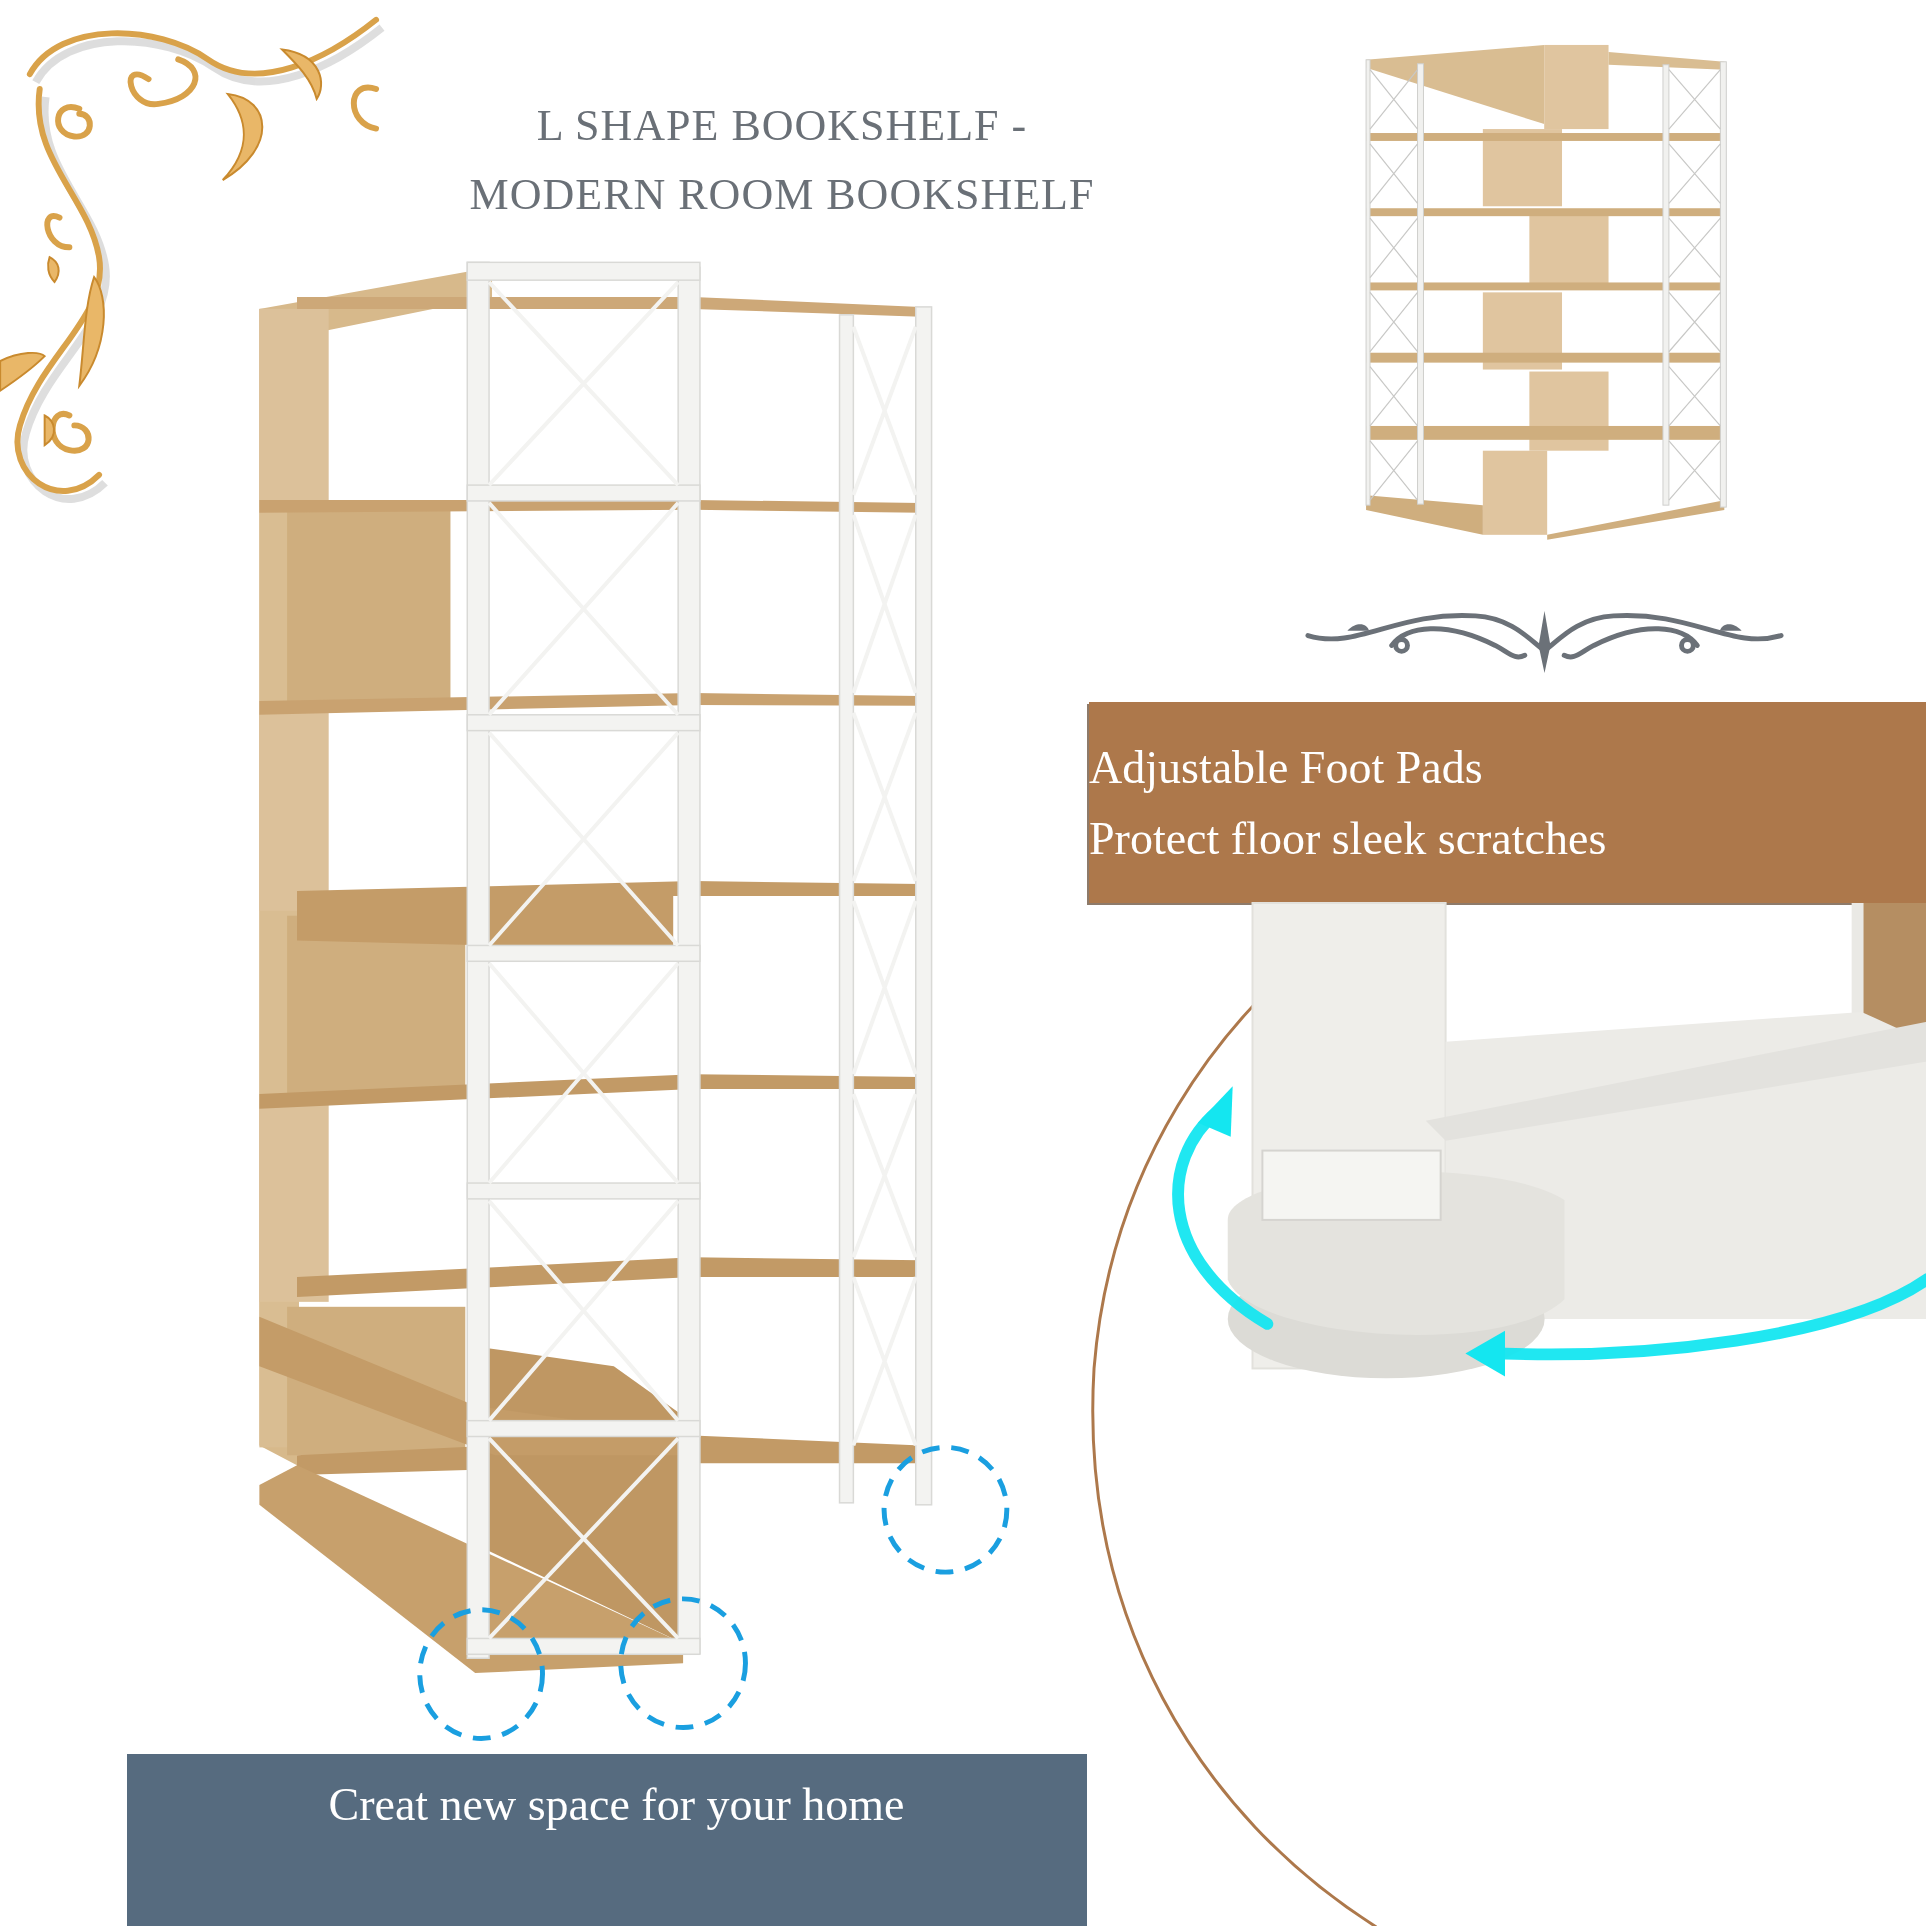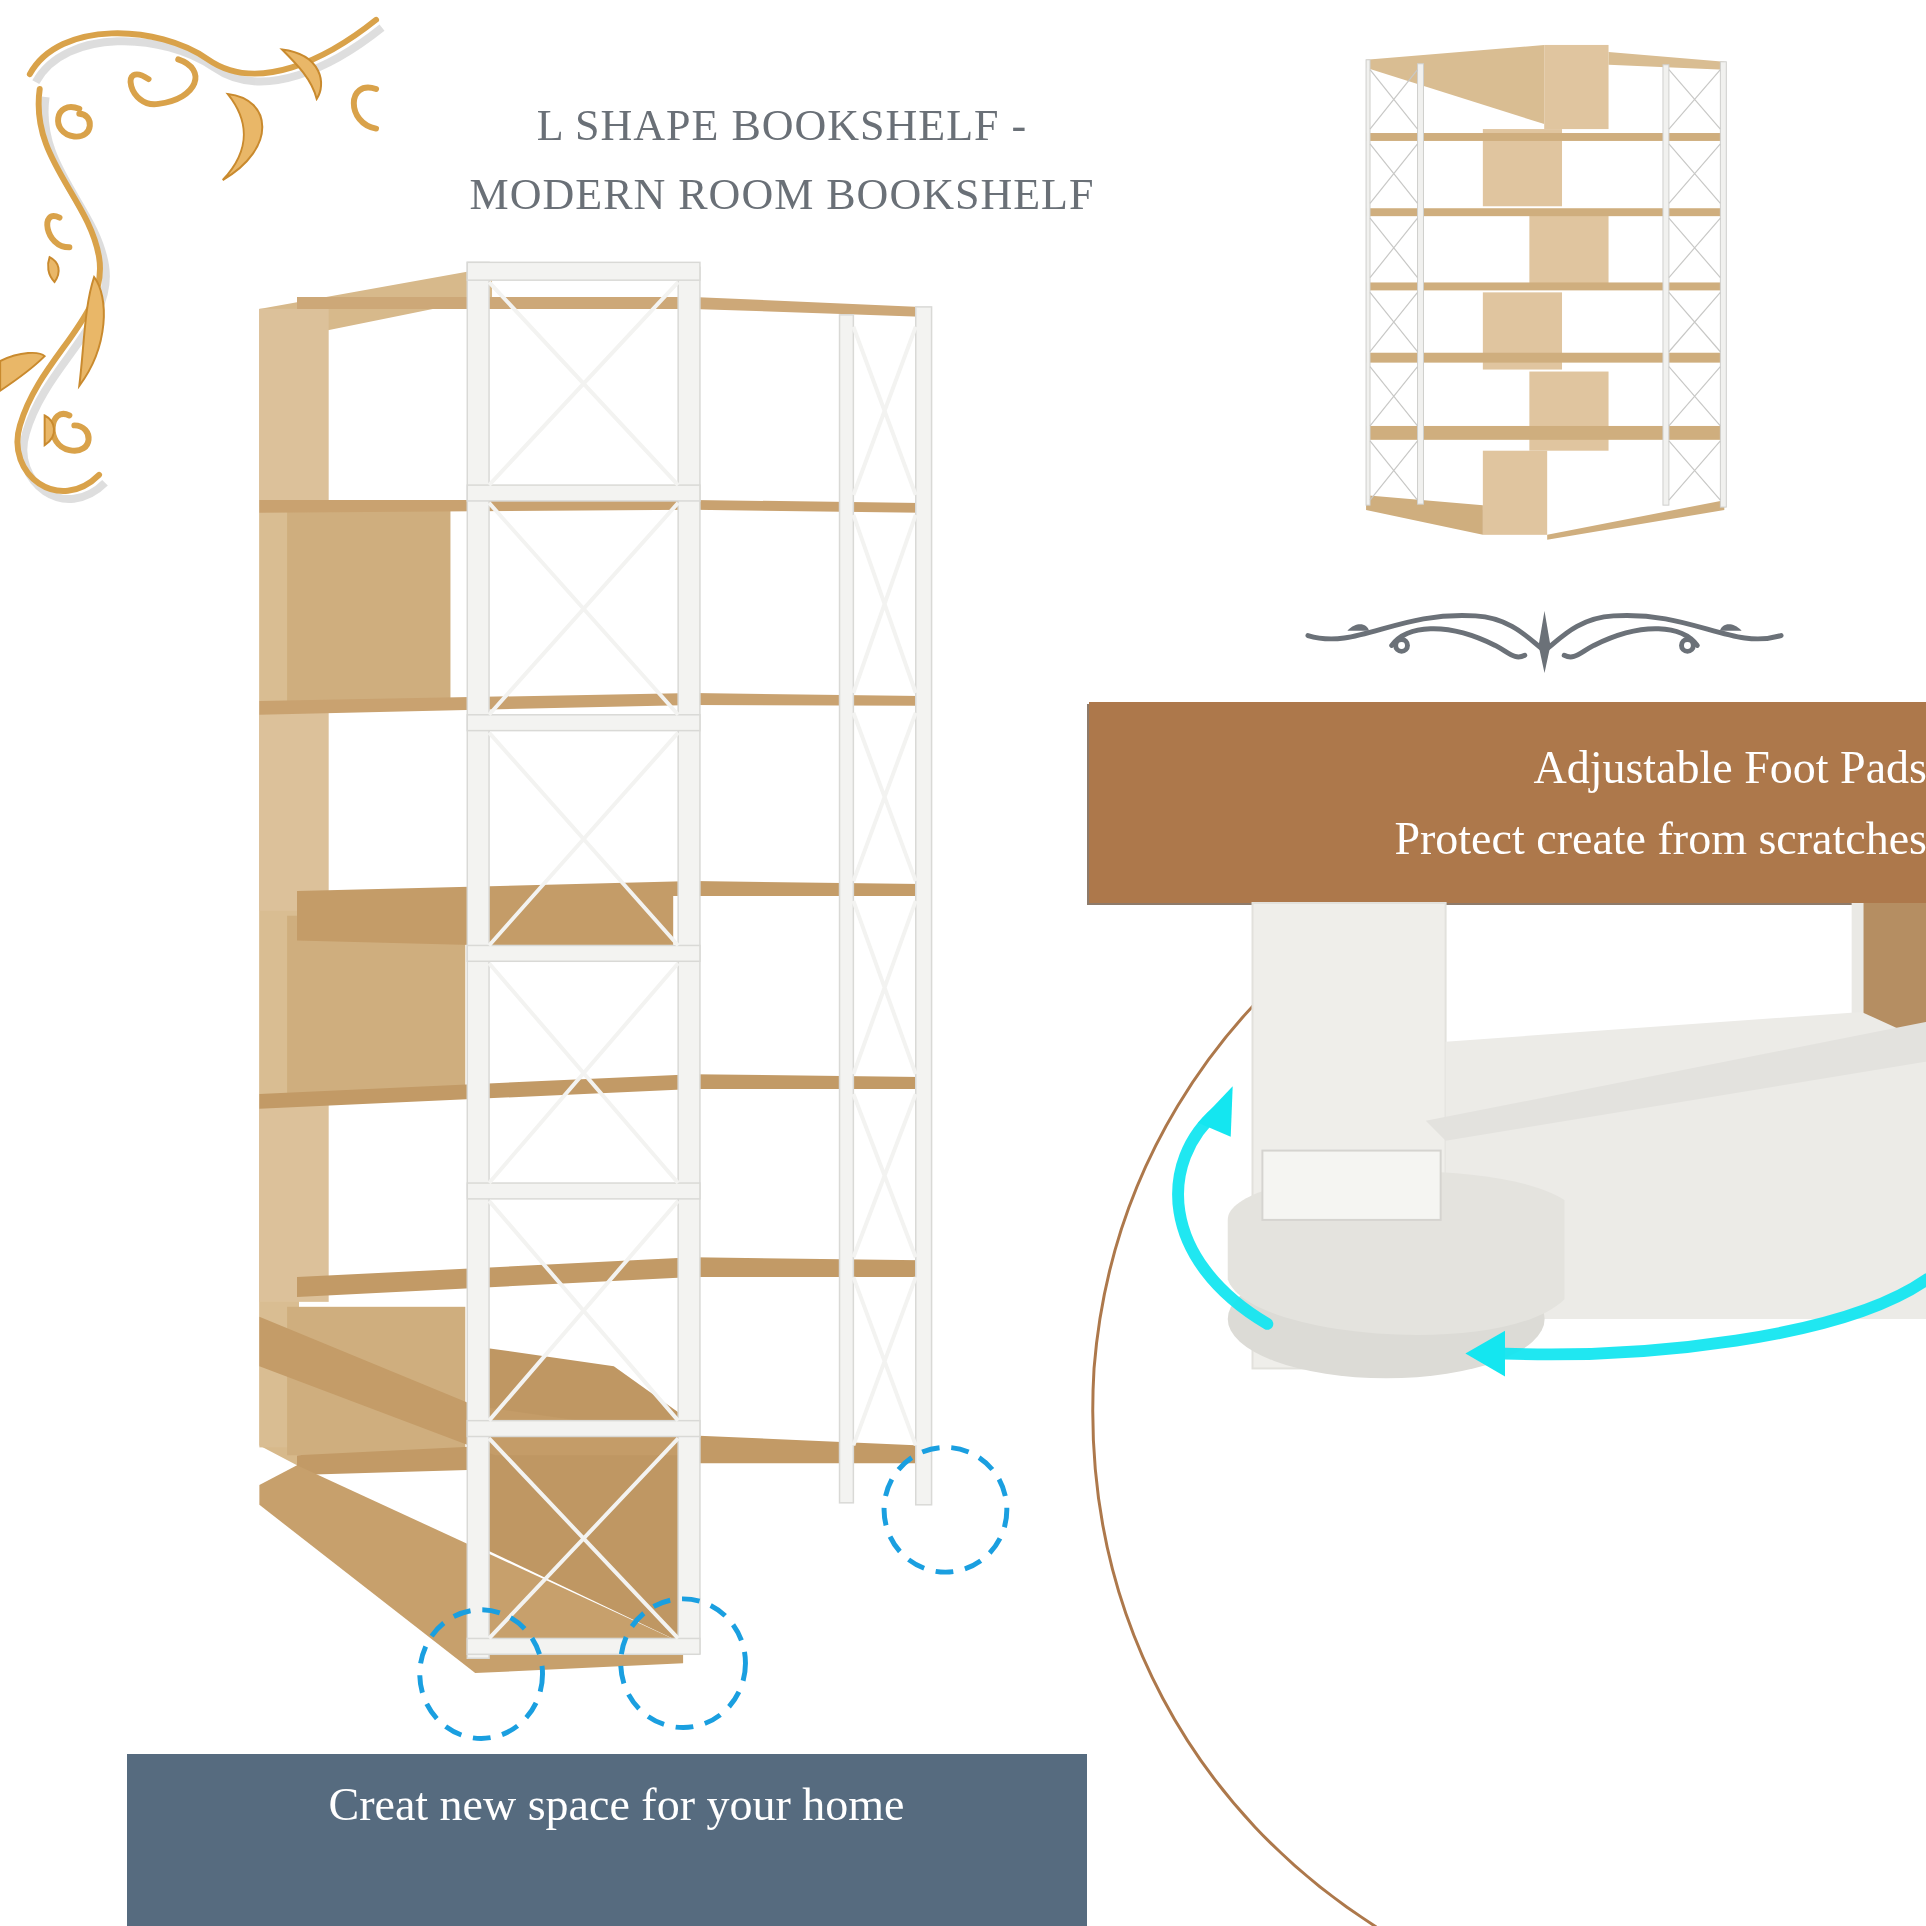--- a/index.html
+++ b/index.html
@@ -1,20 +1,20 @@
 <!DOCTYPE html>
 <html><head>
 <meta charset="utf-8">
 <style>
   html, body { margin:0; padding:0; background:#ffffff; }
   body { width:1927px; height:1927px; position:relative; overflow:hidden; font-family:"Liberation Serif", "DejaVu Serif", serif; }
   .abs { position:absolute; }
   .title { left:396px; top:91px; width:772px; text-align:center; color:#6a7077; font-size:44px; letter-spacing:1px; line-height:69px; }
   .title div { white-space:nowrap; }
-  .banner-brown { left:1089px; top:702px; width:838px; height:201px; background:#ad784b; color:#fff; text-align:right; font-size:46px; line-height:71px; box-shadow: -2px 2px 0 #8d7a6a; }
+  .banner-brown { left:1089px; top:702px; width:838px; height:201px; background:#ad784b; color:#fff; text-align:left; font-size:46px; line-height:71px; box-shadow: -2px 2px 0 #8d7a6a; }
   .banner-brown .inner { padding-top:30px; }
   .banner-blue { left:127px; top:1754px; width:941px; height:172px; background:#566b7f; color:#fff; text-align:center; font-size:46px; line-height:77px;padding-left:19px; }
   .banner-blue .inner { padding-top:12px; }
   svg { position:absolute; overflow:visible; }
 </style>
 </head>
 <body>
 
 <svg width="396" height="554" style="left:0;top:0;" viewBox="0 0 400 560">
   <g fill="none" stroke="#c8c8c8" stroke-width="8" opacity="0.6" transform="translate(6,8)">
@@ -150,21 +150,21 @@
   <g fill="#6b7178">
     <path d="M250,5 L256,40 L250,68 L244,40Z"></path>
     <path d="M50,25 C60,15 70,18 72,25 Z"></path>
     <path d="M450,25 C440,15 430,18 428,25 Z"></path>
   </g>
 </svg>
 
 <div class="abs banner-brown">
   <div class="inner">
     <div>Adjustable Foot Pads</div>
-    <div>Protect create from scratches</div>
+    <div>Protect floor sleek scratches</div>
   </div>
 </div>
 
 <svg width="838" height="1024" style="left:1089px;top:903px;" viewBox="0 0 846 1034">
   <path d="M290,0 C120,110 20,280 5,470 C-10,720 110,920 290,1034" fill="none" stroke="#ad784b" stroke-width="3"></path>
   <rect x="780" y="0" width="66" height="230" fill="#b58e62"></rect>
   <rect x="770" y="0" width="12" height="260" fill="#eae9e5"></rect>
   <rect x="165" y="0" width="195" height="470" fill="#efeeea" stroke="#e2e1dc" stroke-width="2"></rect>
   <polygon points="360,140 780,110 846,140 846,420 360,420" fill="#ecebe7"></polygon>
   <polygon points="340,220 846,120 846,160 360,240" fill="#e3e2de"></polygon>

